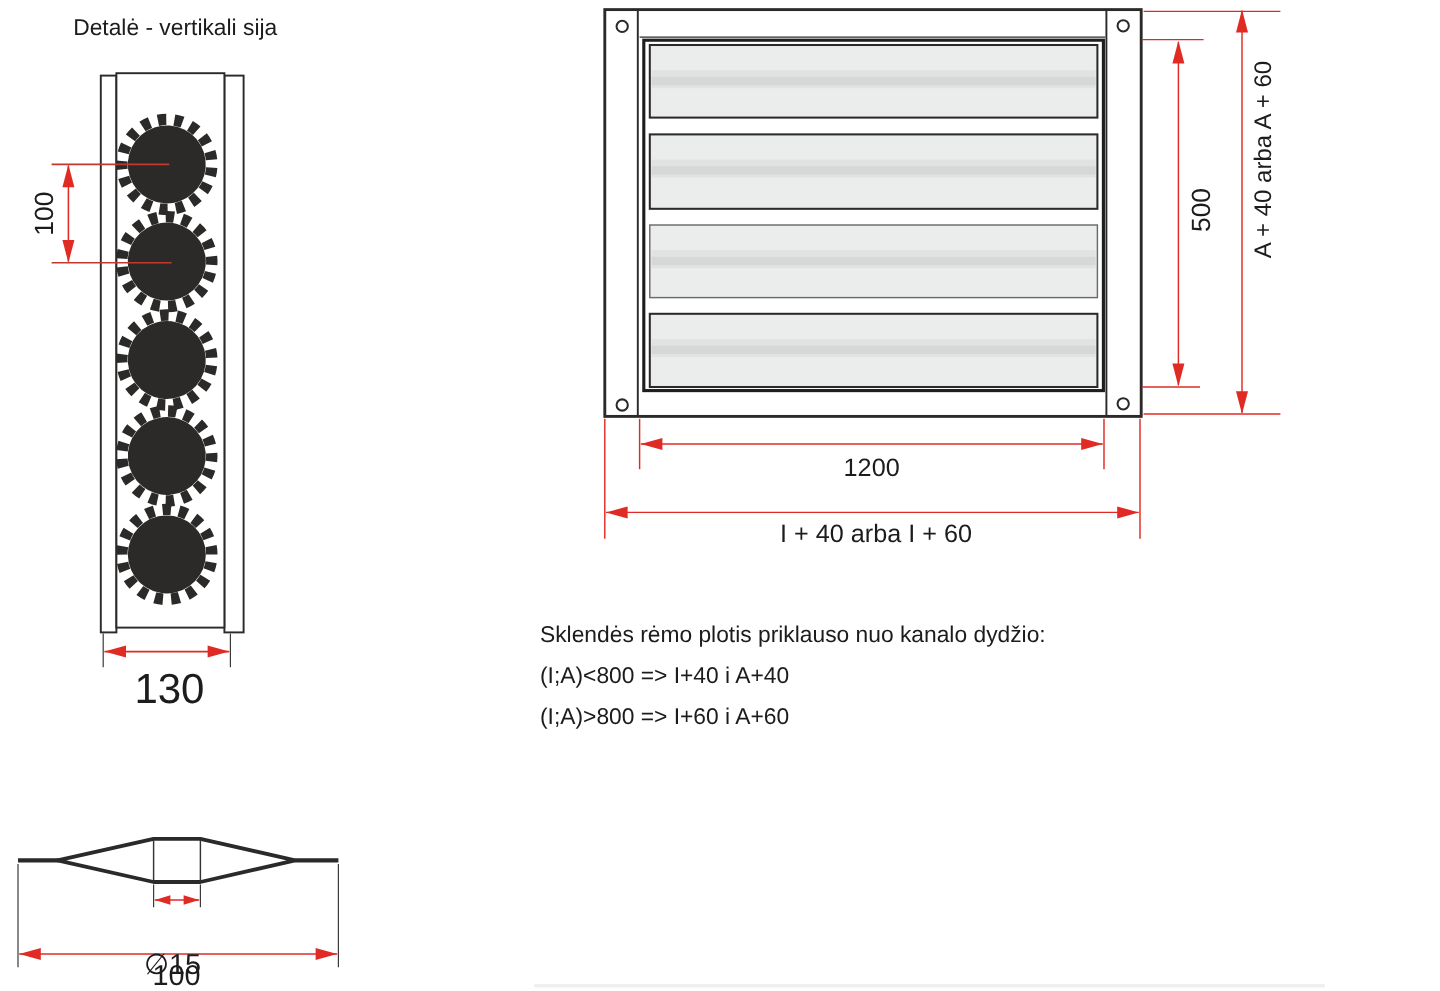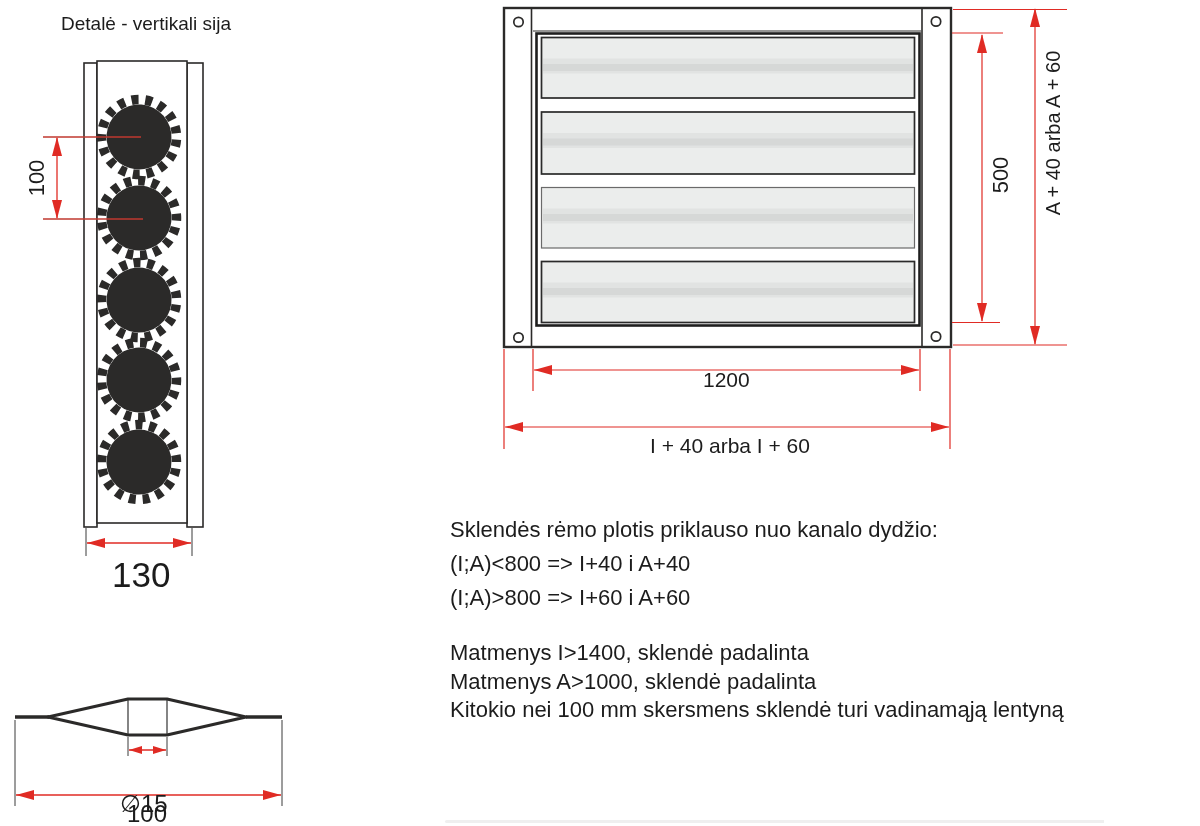--- a/index.html
+++ b/index.html
@@ -3,21 +3,21 @@
 <meta charset="utf-8">
 <style>
   html,body{margin:0;padding:0;background:#ffffff;}
   .canvas{
     position:relative;width:1104px;height:826px;background:#ffffff;overflow:hidden;
     font-family:"Liberation Sans","DejaVu Sans",sans-serif;color:#1c1c1c;
   }
   .abs{position:absolute;}
   .txt{position:absolute;white-space:nowrap;color:#1c1c1c;}
   .title{font-size:19px;}
-  .body-line{font-size:22px;}
+  .body-line{font-size:19px;}
   .rot{text-align:center;transform:rotate(-90deg);}
   svg{position:absolute;left:0;top:0;}
   .smudge{position:absolute;background:#ebebeb;border-radius:3px;opacity:.8;}
 </style>
 </head>
 <body>
 
 <div class="canvas">
 
   <svg width="1200" height="826" viewBox="0 0 1200 826">
@@ -154,35 +154,30 @@
   <div class="txt title" style="left:61px;top:13px;">Detalė - vertikali sija</div>
 
   <div class="txt rot" style="left:7px;top:166px;width:60px;height:24px;line-height:24px;font-size:22px;">100</div>
 
   <div class="txt" style="left:112px;top:555px;font-size:35px;">130</div>
 
   <div class="txt rot" style="left:971px;top:163px;width:60px;height:24px;line-height:24px;font-size:22px;">500</div>
 
   <div class="txt rot" style="left:943px;top:121px;width:220px;height:24px;line-height:24px;font-size:20px;">A + 40 arba A + 60</div>
 
-  <div class="txt" style="left:703px;top:368px;font-size:21px;">1200</div>
+  <div class="txt" style="left:703px;top:379px;font-size:21px;">1200</div>
 
   <div class="txt" style="left:650px;top:434px;font-size:21px;">I + 40 arba I + 60</div>
 
   <div class="abs" style="left:450px;top:513px;">
     <div class="body-line" style="line-height:34px;">Sklendės rėmo plotis priklauso nuo kanalo dydžio:</div>
     <div class="body-line" style="line-height:34px;">(I;A)&lt;800 =&gt; I+40 i A+40</div>
     <div class="body-line" style="line-height:34px;">(I;A)&gt;800 =&gt; I+60 i A+60</div>
   </div>
 
-  <div class="abs" style="left:450px;top:639px;">
-    <div class="body-line" style="line-height:28.5px;">Matmenys I&gt;1400, sklendė padalinta</div>
-    <div class="body-line" style="line-height:28.5px;">Matmenys A&gt;1000, sklendė padalinta</div>
-    <div class="body-line" style="line-height:28.5px;">Kitokio nei 100 mm skersmens sklendė turi vadinamąją lentyną</div>
-  </div>
 
 
 
   <div class="txt" style="left:120px;top:754px;font-size:24px;margin-top:36px;">∅15</div>
 
   <div class="txt" style="left:127px;top:800px;font-size:24px;">100</div>
 
   <div class="smudge" style="left:445px;top:820px;width:730px;height:3px;"></div>
 
 </div>

